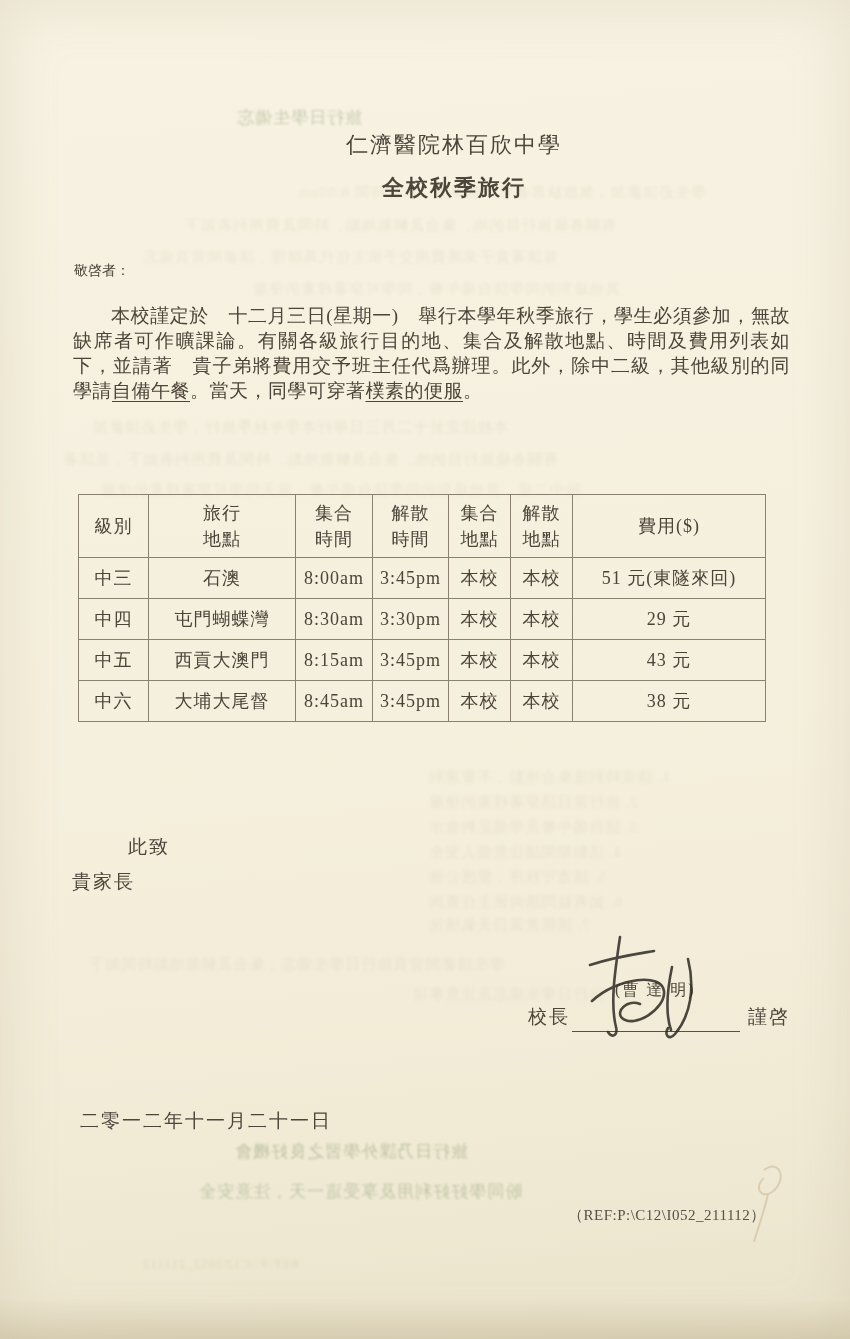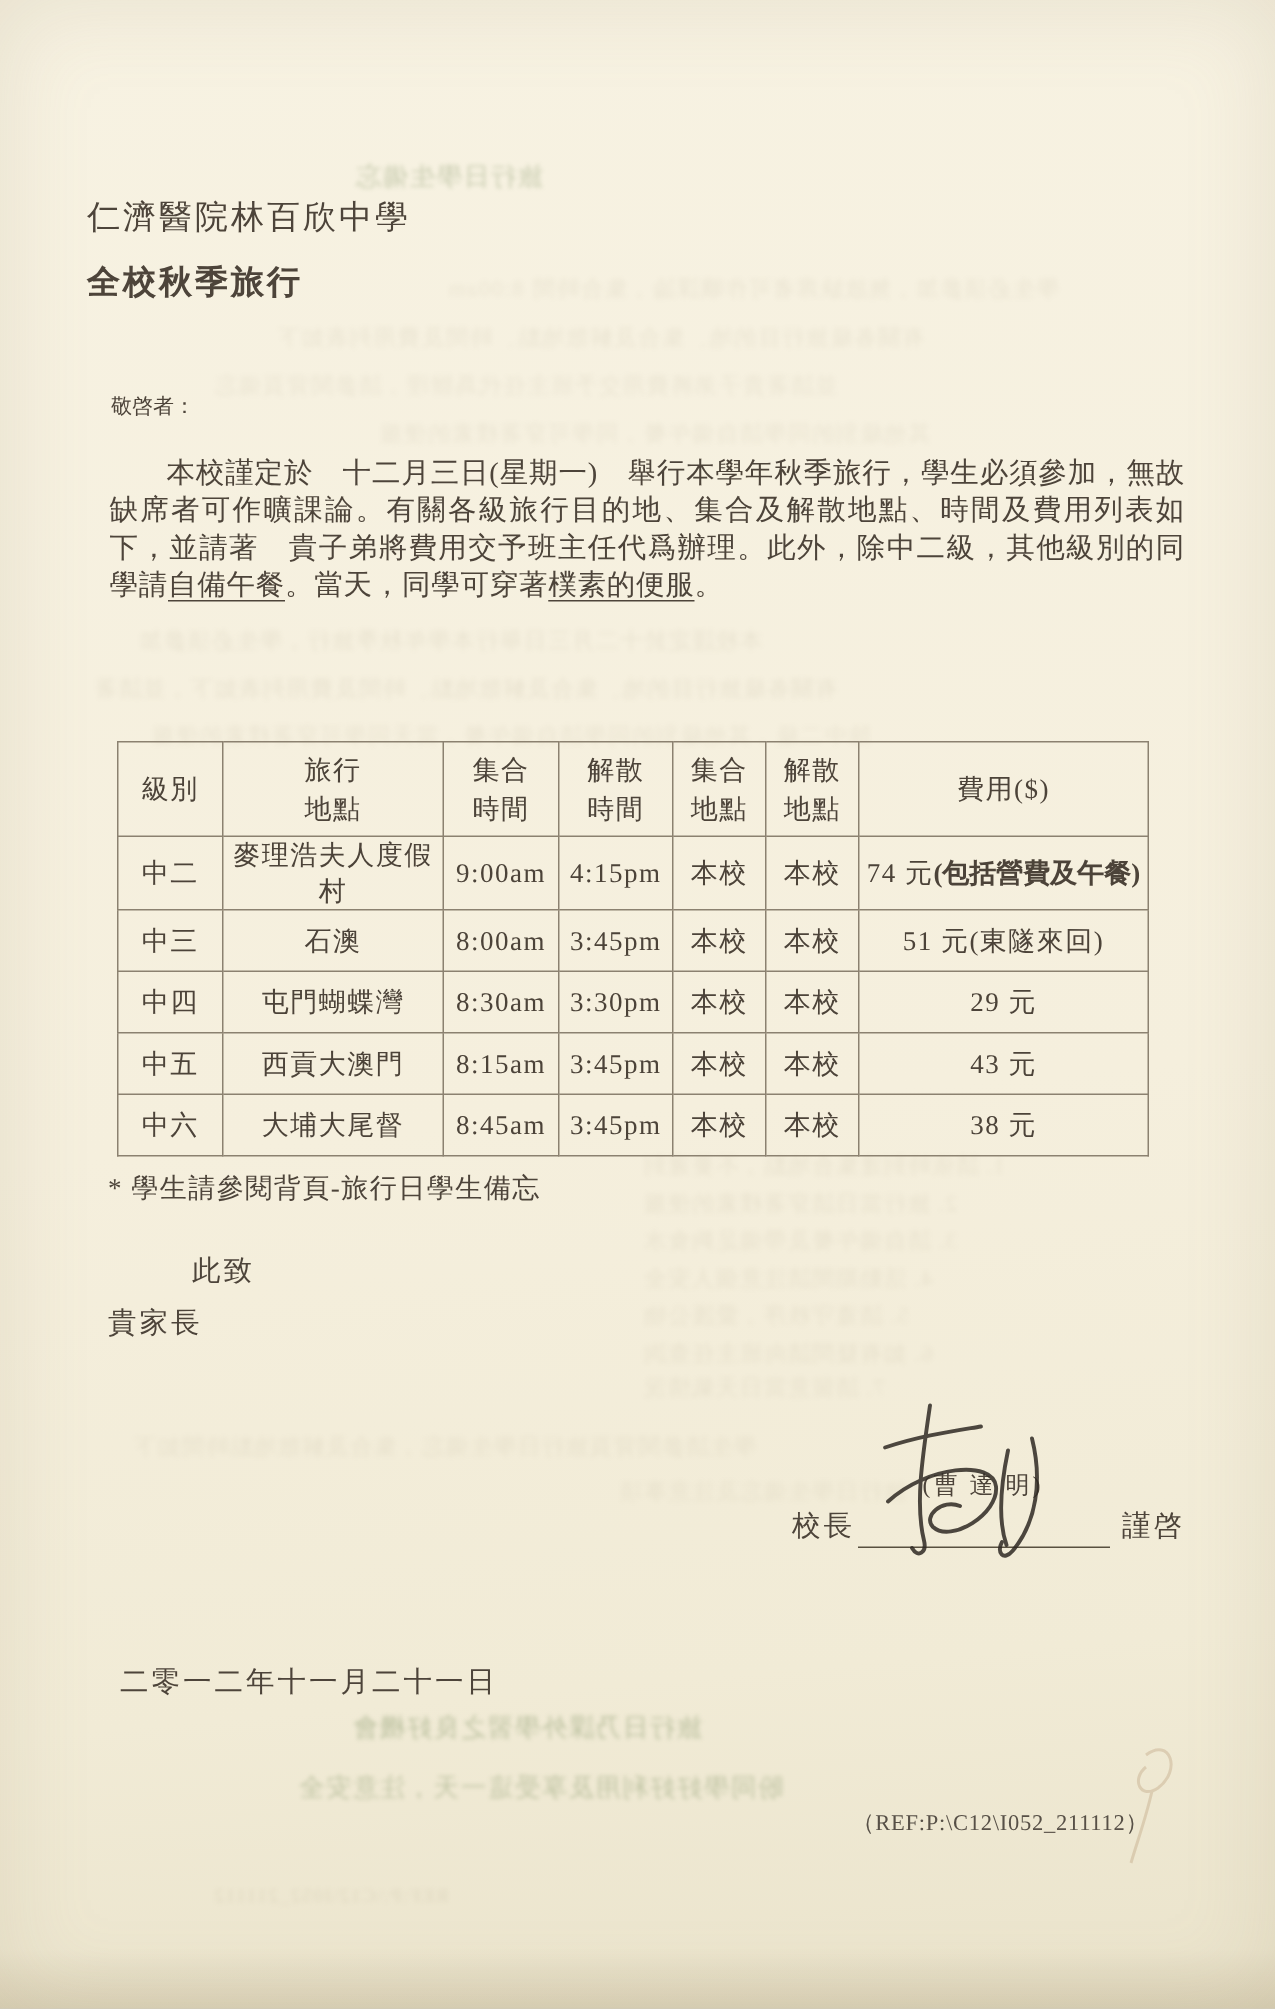--- a/index.html
+++ b/index.html
@@ -5,21 +5,21 @@
   html,body{margin:0;padding:0;}
   body{background:#cfc9b8;font-family:"Liberation Serif","DejaVu Serif",serif;}
   .page{
     position:relative;width:850px;height:1339px;margin:0 auto;overflow:hidden;
     background:linear-gradient(175deg,#f7f2e2 0%,#f5efdd 55%,#f1ebd6 82%,#eae3cb 100%);
     color:#4d443a;box-shadow:inset 0 0 60px rgba(160,145,110,.18);
   }
   .page::after{content:"";position:absolute;left:0;right:0;bottom:0;height:40px;
     background:linear-gradient(to bottom,rgba(176,162,128,0),rgba(176,162,128,.28));pointer-events:none;}
   
-  .header{position:absolute;top:130px;left:0;width:100%;text-align:left;padding-left:58px;box-sizing:border-box;}
+  .header{position:absolute;top:130px;left:0;width:100%;text-align:center;padding-left:58px;box-sizing:border-box;}
   .school{font-size:22px;letter-spacing:2px;}
   .notice-line{font-size:20px;letter-spacing:1px;margin-top:15px;}
   .title{display:inline-block;font-size:22px;font-weight:600;letter-spacing:2px;margin-top:13px;
     text-underline-offset:5px;text-decoration-thickness:1.5px;}
   
   .salutation{position:absolute;left:74px;top:262px;font-size:14px;}
   .para{position:absolute;left:73px;top:303px;width:717px;font-size:19px;line-height:25px;
     text-align:justify;text-indent:2em;letter-spacing:.5px;}
   .u{text-decoration:underline;text-underline-offset:4px;text-decoration-thickness:1px;}
   
@@ -117,29 +117,20 @@
             <div>解散</div>
             <div>地點</div>
           </th>
         <th>
             <div>費用($)</div>
           </th>
       </tr>
     </thead>
     <tbody>
       <tr>
-        <td>中二</td>
-        <td>麥理浩夫人度假村</td>
-        <td>9:00am</td>
-        <td>4:15pm</td>
-        <td>本校</td>
-        <td>本校</td>
-        <td class="fee-cell"><span>74 元</span><span class="bold">(包括營費及午餐)</span></td>
-      </tr>
-      <tr>
         <td>中三</td>
         <td>石澳</td>
         <td>8:00am</td>
         <td>3:45pm</td>
         <td>本校</td>
         <td>本校</td>
         <td class="fee-cell"><span>51 元</span><span>(東隧來回)</span></td>
       </tr>
       <tr>
         <td>中四</td>
@@ -164,21 +155,20 @@
         <td>大埔大尾督</td>
         <td>8:45am</td>
         <td>3:45pm</td>
         <td>本校</td>
         <td>本校</td>
         <td class="fee-cell"><span>38 元</span><span></span></td>
       </tr>
     </tbody>
   </table>
 
-  <div class="footnote">* 學生請參閱背頁-旅行日學生備忘</div>
   <div class="cite">此致</div>
   <div class="recipient">貴家長</div>
 
   <div class="sig-prefix">校長</div>
   <div class="sig-line"></div>
   <div class="sig-suffix">謹啓</div>
   <div class="sig-name">(曹 達 明)</div>
   <svg class="sig-scrawl" width="140" height="110" viewBox="0 0 140 110">
     <g fill="none" stroke="#2f2a24" stroke-width="2.6" stroke-linecap="round" opacity="0.85">
       <path d="M16,32 C40,24 62,21 80,18"></path>

